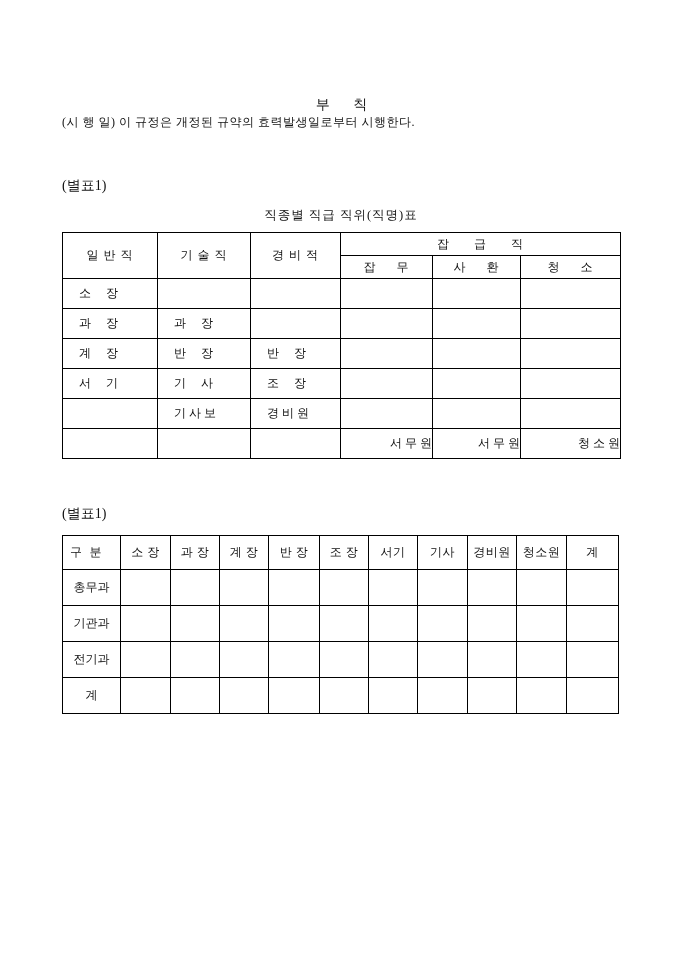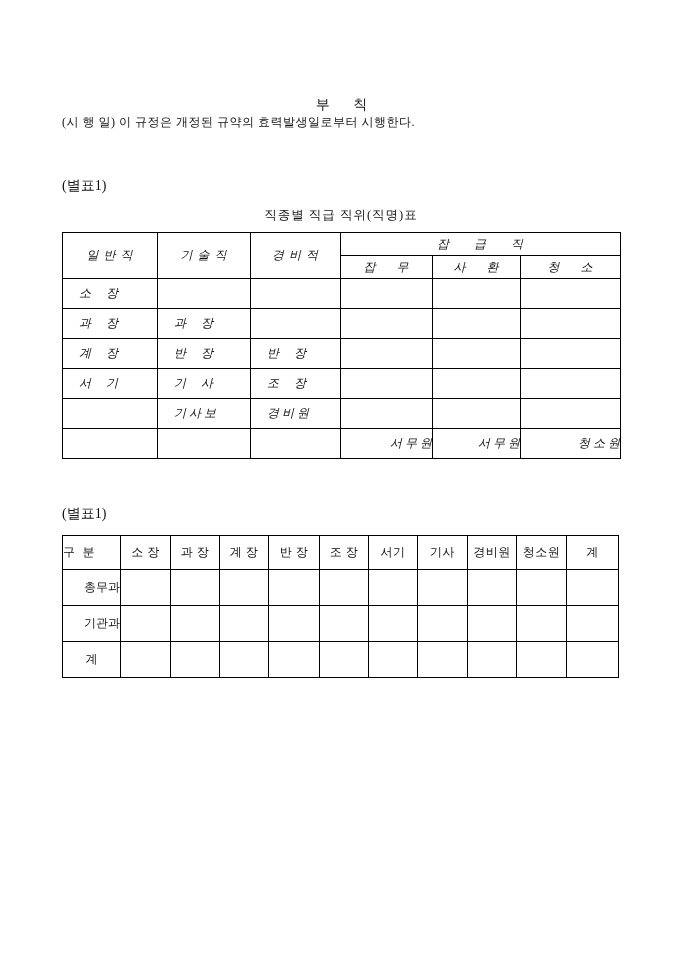--- a/index.html
+++ b/index.html
@@ -43,34 +43,34 @@
   table { border-collapse: collapse; table-layout: fixed; }
   th, td {
     border: 1px solid #000000;
     font-size: 12px;
     font-weight: normal;
     white-space: pre;
     overflow: hidden;
     vertical-align: middle;
   }
 
-  .t1 { width: 558px; font-style: italic; }
+  .t1 { width: 558px; }
   .t1 thead tr { height: 23px; }
   .t1 tbody tr { height: 30px; }
   .t1 th { text-align: center; letter-spacing: 1px; }
   .t1 td { text-align: left; padding-left: 16px; }
   .t1 td.c { text-align: right; padding-left: 0; }
 
   .sec2 { margin-top: 46px; }
   .t2 { width: 556px; }
   .t2 thead tr { height: 34px; }
   .t2 tbody tr { height: 36px; }
   .t2 th { text-align: center; letter-spacing: 0.5px; }
-  .t2 th.first { text-align: left; padding-left: 0; }
-  .t2 td { text-align: right; }
+  .t2 th.first { text-align: left; padding-left: 7px; }
+  .t2 td { text-align: center; }
   .t2 td.c { text-align: center; padding-left: 0; }
 </style>
 </head>
 <body>
 
 <div class="page">
 
   <div class="doc-title">부     칙</div>
 
   <p class="doc-paragraph">(시 행 일) 이 규정은 개정된 규약의 효력발생일로부터 시행한다.</p>
@@ -207,20 +207,33 @@
             <td></td>
             <td></td>
             <td></td>
             <td></td>
             <td></td>
             <td></td>
             <td></td>
             <td></td>
           </tr>
           <tr>
+            <td>전기과</td>
+            <td></td>
+            <td></td>
+            <td></td>
+            <td></td>
+            <td></td>
+            <td></td>
+            <td></td>
+            <td></td>
+            <td></td>
+            <td></td>
+          </tr>
+          <tr>
             <td class="c">계</td>
             <td></td>
             <td></td>
             <td></td>
             <td></td>
             <td></td>
             <td></td>
             <td></td>
             <td></td>
             <td></td>

